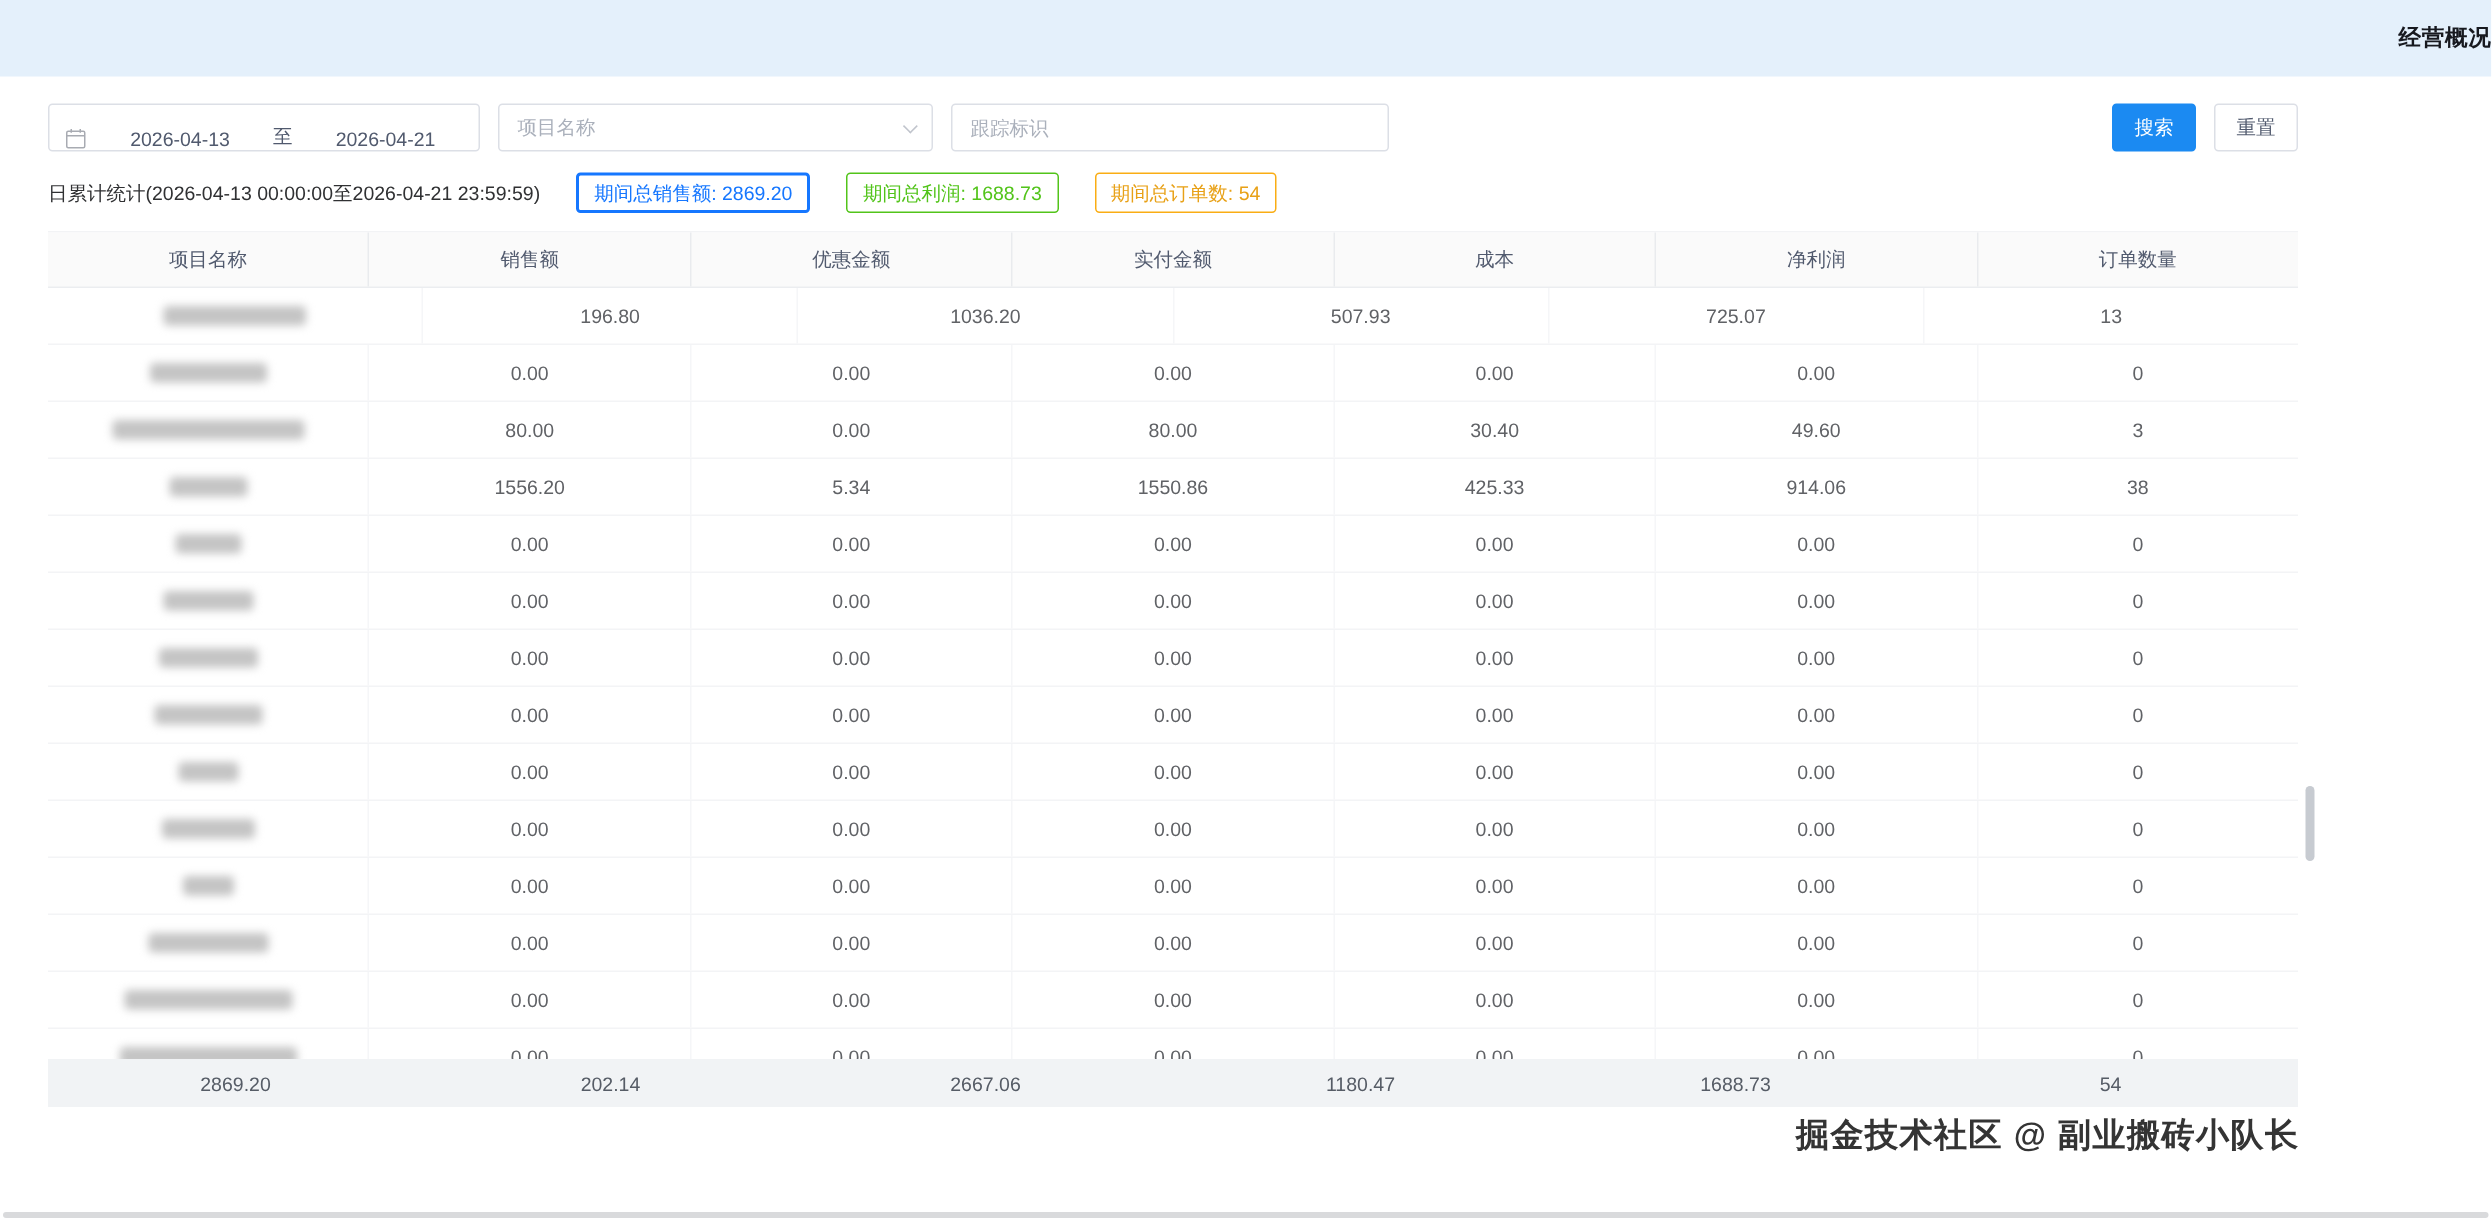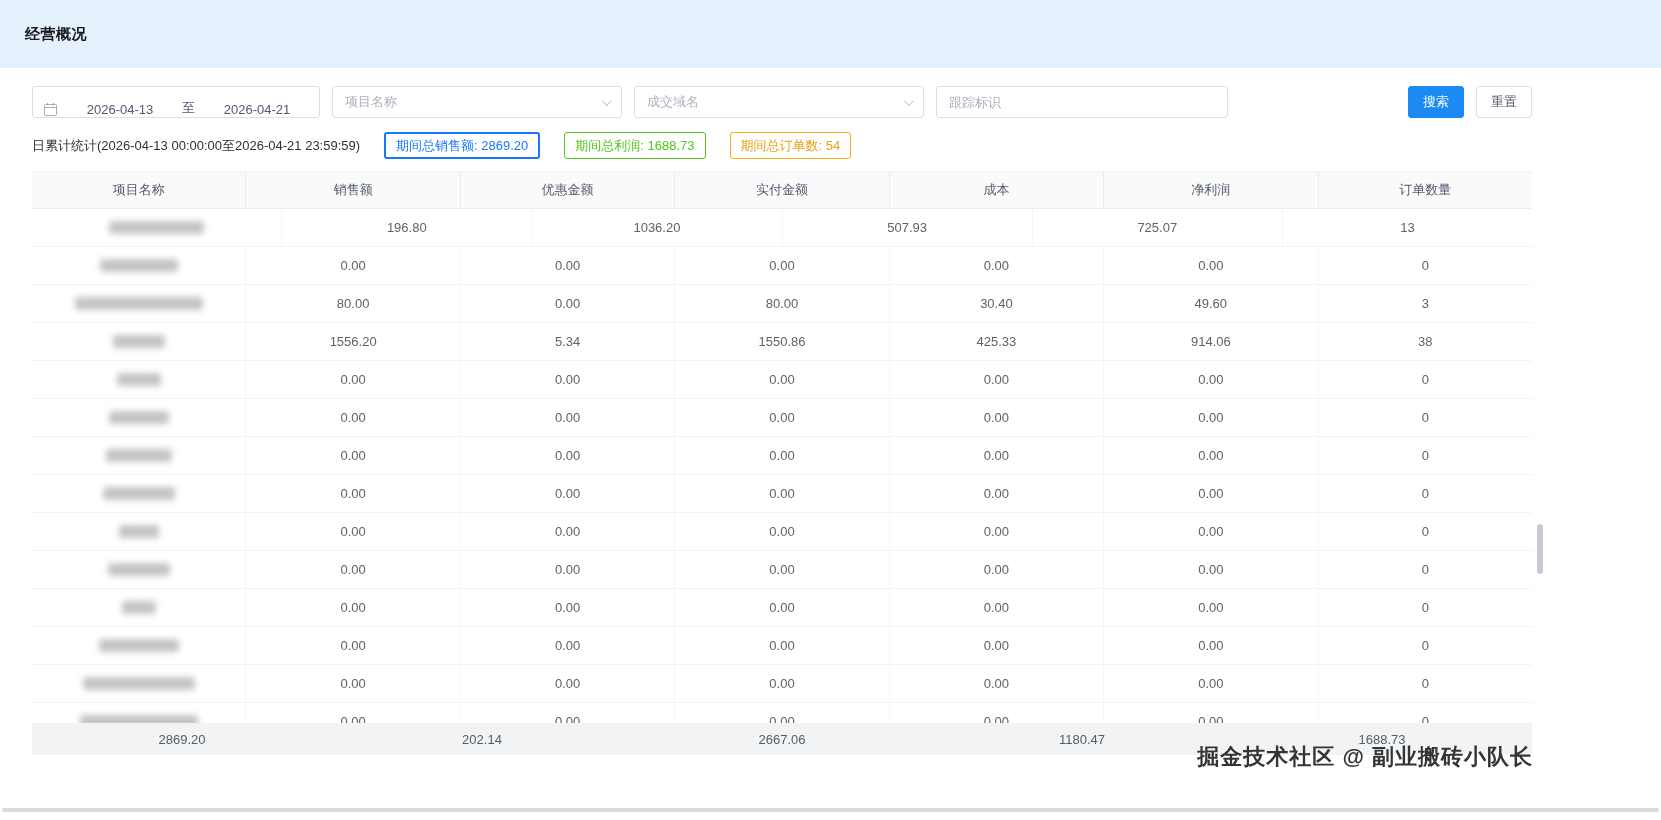--- a/index.html
+++ b/index.html
@@ -1,21 +1,21 @@
 <!DOCTYPE html>
 <html><head>
 <meta charset="utf-8">
 <style>
   * { margin:0; padding:0; box-sizing:border-box; }
   html,body { background:#fff; }
   body { font-family:"Liberation Sans","DejaVu Sans",sans-serif; }
   .app { position:relative; width:1661px; height:820px; background:#ffffff; overflow:hidden; }
 
   
-  .topbar { height:68px; background:#e4f0fb; display:flex; align-items:center; padding-left:25px; }
+  .topbar { height:51px; background:#e4f0fb; display:flex; align-items:center; padding-left:25px;justify-content:flex-end; }
   .page-title { font-size:15px; font-weight:700; color:#17191f; letter-spacing:.5px; }
 
   .content { width:1500px; margin-left:32px; }
 
   
   .filter-row { display:flex; align-items:center; gap:12px; margin-top:18px; }
   .date-range { width:288px; height:32px; border:1px solid #dcdfe6; border-radius:3px;
     display:flex; align-items:flex-end; padding:0 10px; gap:10px; background:#fff; cursor:pointer; }
   .cal-icon { display:flex; align-items:center; }
   .date-val { font-size:13px; color:#515a6e; flex:1; text-align:center; }
@@ -89,24 +89,20 @@
         <span class="date-val">2026-04-13</span>
         <span class="date-sep">至</span>
         <span class="date-val">2026-04-21</span>
       </div>
 
       <div class="select-box">
         <span class="placeholder">项目名称</span>
         <span class="chevron"></span>
       </div>
 
-      <div class="select-box">
-        <span class="placeholder">成交域名</span>
-        <span class="chevron"></span>
-      </div>
 
       <input class="text-input" type="text" placeholder="跟踪标识" style="">
 
       <button class="btn btn-primary">搜索</button>
       <button class="btn btn-default">重置</button>
     </div>
 
     <div class="summary-row">
       <span class="period-label">日累计统计(2026-04-13 00:00:00至2026-04-21 23:59:59)</span>
       <span class="badge badge-blue">期间总销售额: 2869.20</span>
@@ -278,20 +274,21 @@
             <div class="td">0.00</div>
             <div class="td">0</div>
           </div>
         </div>
       <div class="tfoot" id="tfoot">
           <div class="tf">2869.20</div>
           <div class="tf">202.14</div>
           <div class="tf">2667.06</div>
           <div class="tf">1180.47</div>
           <div class="tf">1688.73</div>
+          <div class="tf">54</div>
         </div>
     </div>
 
   </div>
 
   <div class="v-scroll-thumb"></div>
   <div class="watermark">掘金技术社区 @ 副业搬砖小队长</div>
   <div class="h-scroll-track"></div>
 
 </div>

